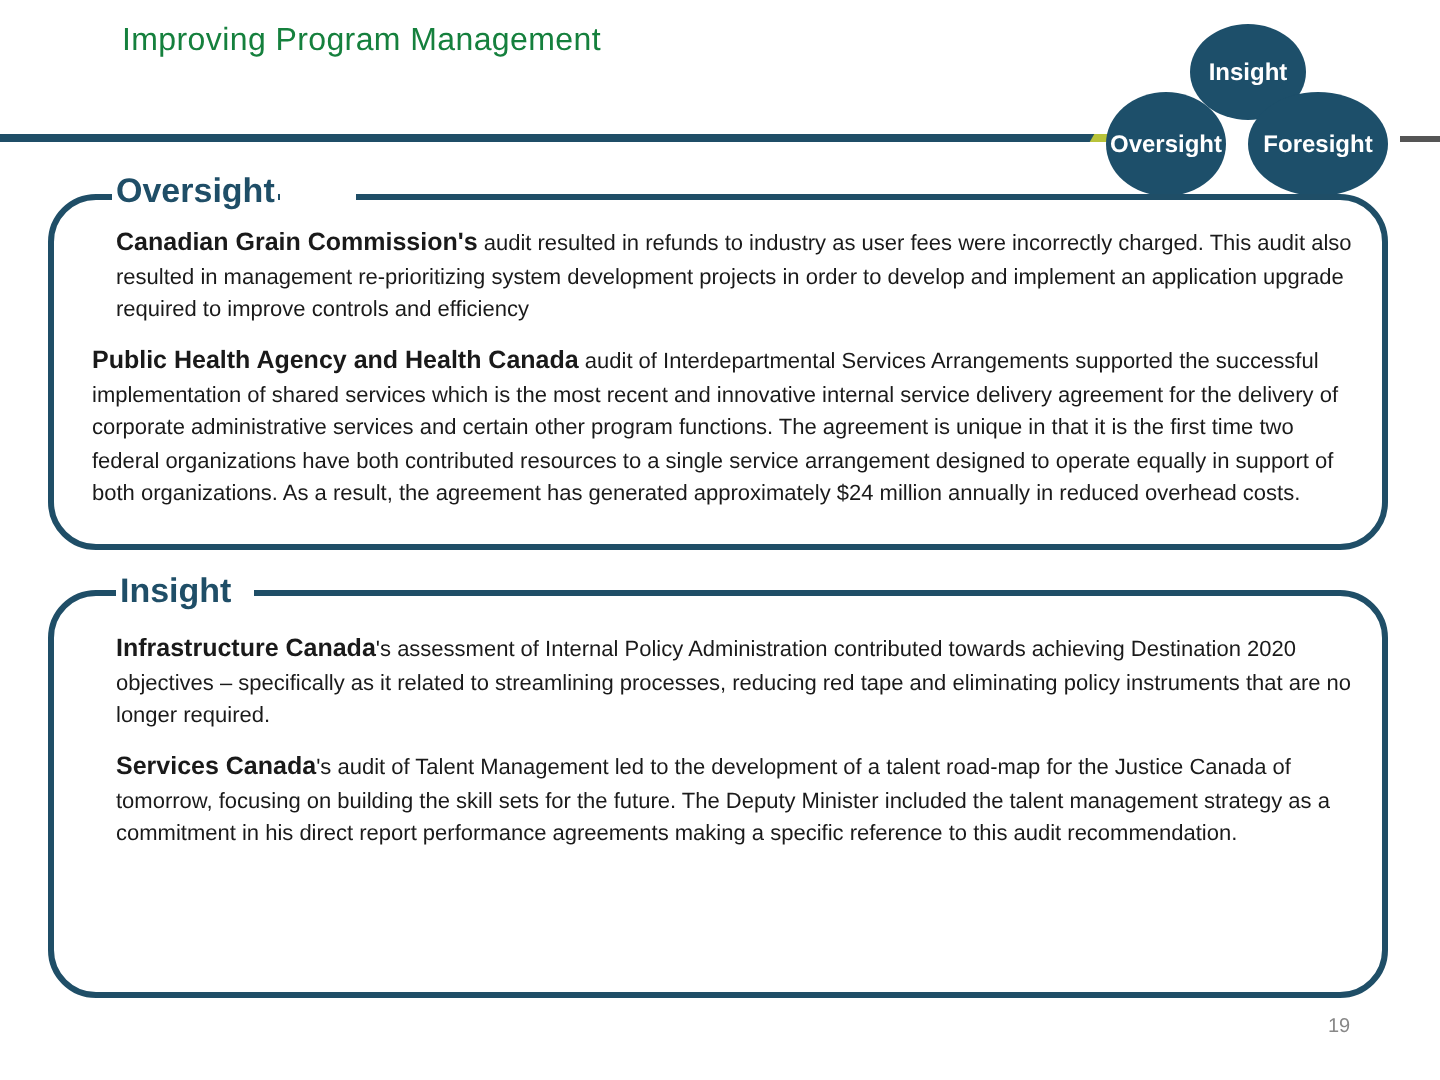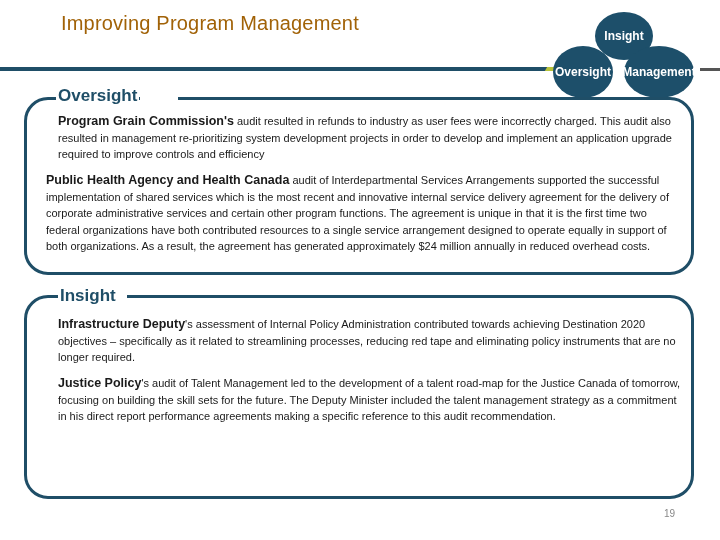--- a/index.html
+++ b/index.html
@@ -1,18 +1,18 @@
 <!DOCTYPE html>
 <html><head>
 <meta charset="utf-8">
 <style>
   * { margin:0; padding:0; box-sizing:border-box; }
   body { width:720px; height:540px; background:#ffffff; position:relative; overflow:hidden;
          font-family:"Liberation Sans", sans-serif; color:#1a1a1a; }
-  .title { position:absolute; left:61px; top:12px; font-size:20px; color:#a16207; letter-spacing:0.2px; }
+  .title { position:absolute; left:61px; top:12px; font-size:16px; color:#15803d; letter-spacing:0.2px; }
   .hline-left { position:absolute; left:0; top:67px; width:548px; height:4px; background:#1f4e67; }
   .hline-yellow { position:absolute; left:546px; top:67px; width:14px; height:4px; background:#b8c33a; transform:skewX(-30deg); }
   .hline-right { position:absolute; left:700px; top:68px; width:20px; height:3px; background:#555; }
   .circle { position:absolute; border-radius:50%; background:#1d4f6a; color:#fff; font-weight:bold;
             font-size:12px; display:flex; align-items:center; justify-content:center; }
   .c-insight { left:595px; top:12px; width:58px; height:48px; }
   .c-over { left:553px; top:46px; width:60px; height:52px; }
   .c-fore { left:624px; top:46px; width:70px; height:52px; }
   .arrow { position:absolute; left:617px; top:64px; width:0; height:0; border-left:3px solid transparent;
            border-right:3px solid transparent; border-top:6px solid #fff; }
@@ -35,39 +35,39 @@
 <body>
 
 <div class="title">Improving Program Management</div>
 <div class="hline-left"></div>
 <div class="hline-yellow"></div>
 <div class="hline-right"></div>
 
 <div>
   <div class="circle c-insight">Insight</div>
   <div class="circle c-over">Oversight</div>
-  <div class="circle c-fore">Management</div>
+  <div class="circle c-fore">Foresight</div>
   <div class="arrow"></div>
 </div>
 
 <div class="box box1"></div>
 <div class="gap" style="left:140px; top:94px; width:38px;"></div>
 <div class="box-title bt1">Oversight</div>
 
 <div class="para p1">
-  <b>Program Grain Commission's</b><span> audit resulted in refunds to industry as user fees were incorrectly charged. This audit also resulted in management re-prioritizing system development projects in order to develop and implement an application upgrade required to improve controls and efficiency</span>
+  <b>Canadian Grain Commission's</b><span> audit resulted in refunds to industry as user fees were incorrectly charged. This audit also resulted in management re-prioritizing system development projects in order to develop and implement an application upgrade required to improve controls and efficiency</span>
 </div>
 <div class="para p2">
   <b>Public Health Agency and Health Canada</b><span> audit of Interdepartmental Services Arrangements supported the successful implementation of shared services which is the most recent and innovative internal service delivery agreement for the delivery of corporate administrative services and certain other program functions. The agreement is unique in that it is the first time two federal organizations have both contributed resources to a single service arrangement designed to operate equally in support of both organizations.  As a result, the agreement has generated approximately $24 million annually in reduced overhead costs.</span>
 </div>
 
 <div class="box box2"></div>
 <div class="gap" style="left:115px; top:292px; width:12px;"></div>
 <div class="box-title bt2">Insight</div>
 
 <div class="para p3">
-  <b>Infrastructure Deputy</b><span>'s assessment of Internal Policy Administration contributed towards achieving Destination 2020 objectives – specifically as it related to streamlining processes, reducing red tape and eliminating policy instruments that are no longer required.</span>
+  <b>Infrastructure Canada</b><span>'s assessment of Internal Policy Administration contributed towards achieving Destination 2020 objectives – specifically as it related to streamlining processes, reducing red tape and eliminating policy instruments that are no longer required.</span>
 </div>
 <div class="para p4">
-  <b>Justice Policy</b><span>'s audit of Talent Management led to the development of  a talent road-map for the Justice Canada of tomorrow, focusing on building the skill sets for the future.  The Deputy Minister included the talent management strategy as a commitment in his direct report performance agreements making a specific reference to this audit recommendation.</span>
+  <b>Services Canada</b><span>'s audit of Talent Management led to the development of  a talent road-map for the Justice Canada of tomorrow, focusing on building the skill sets for the future.  The Deputy Minister included the talent management strategy as a commitment in his direct report performance agreements making a specific reference to this audit recommendation.</span>
 </div>
 
 <div class="pagenum">19</div>
 
 </body></html>

